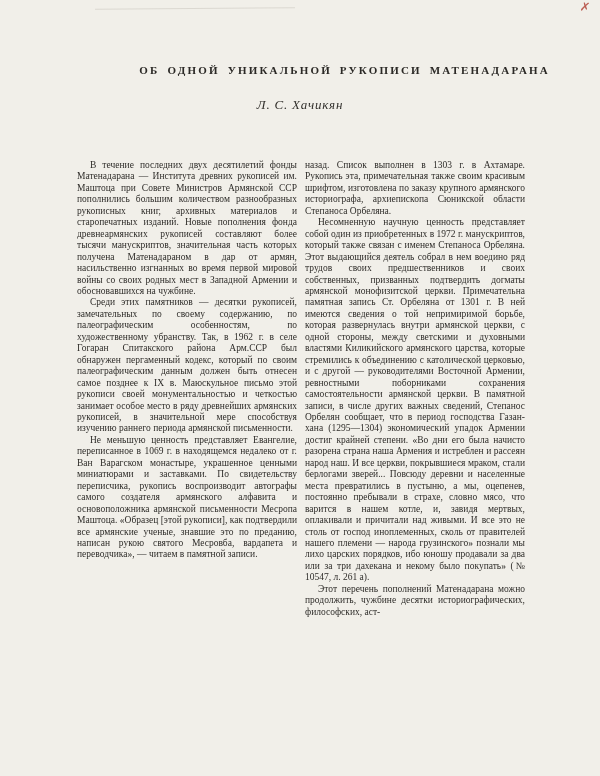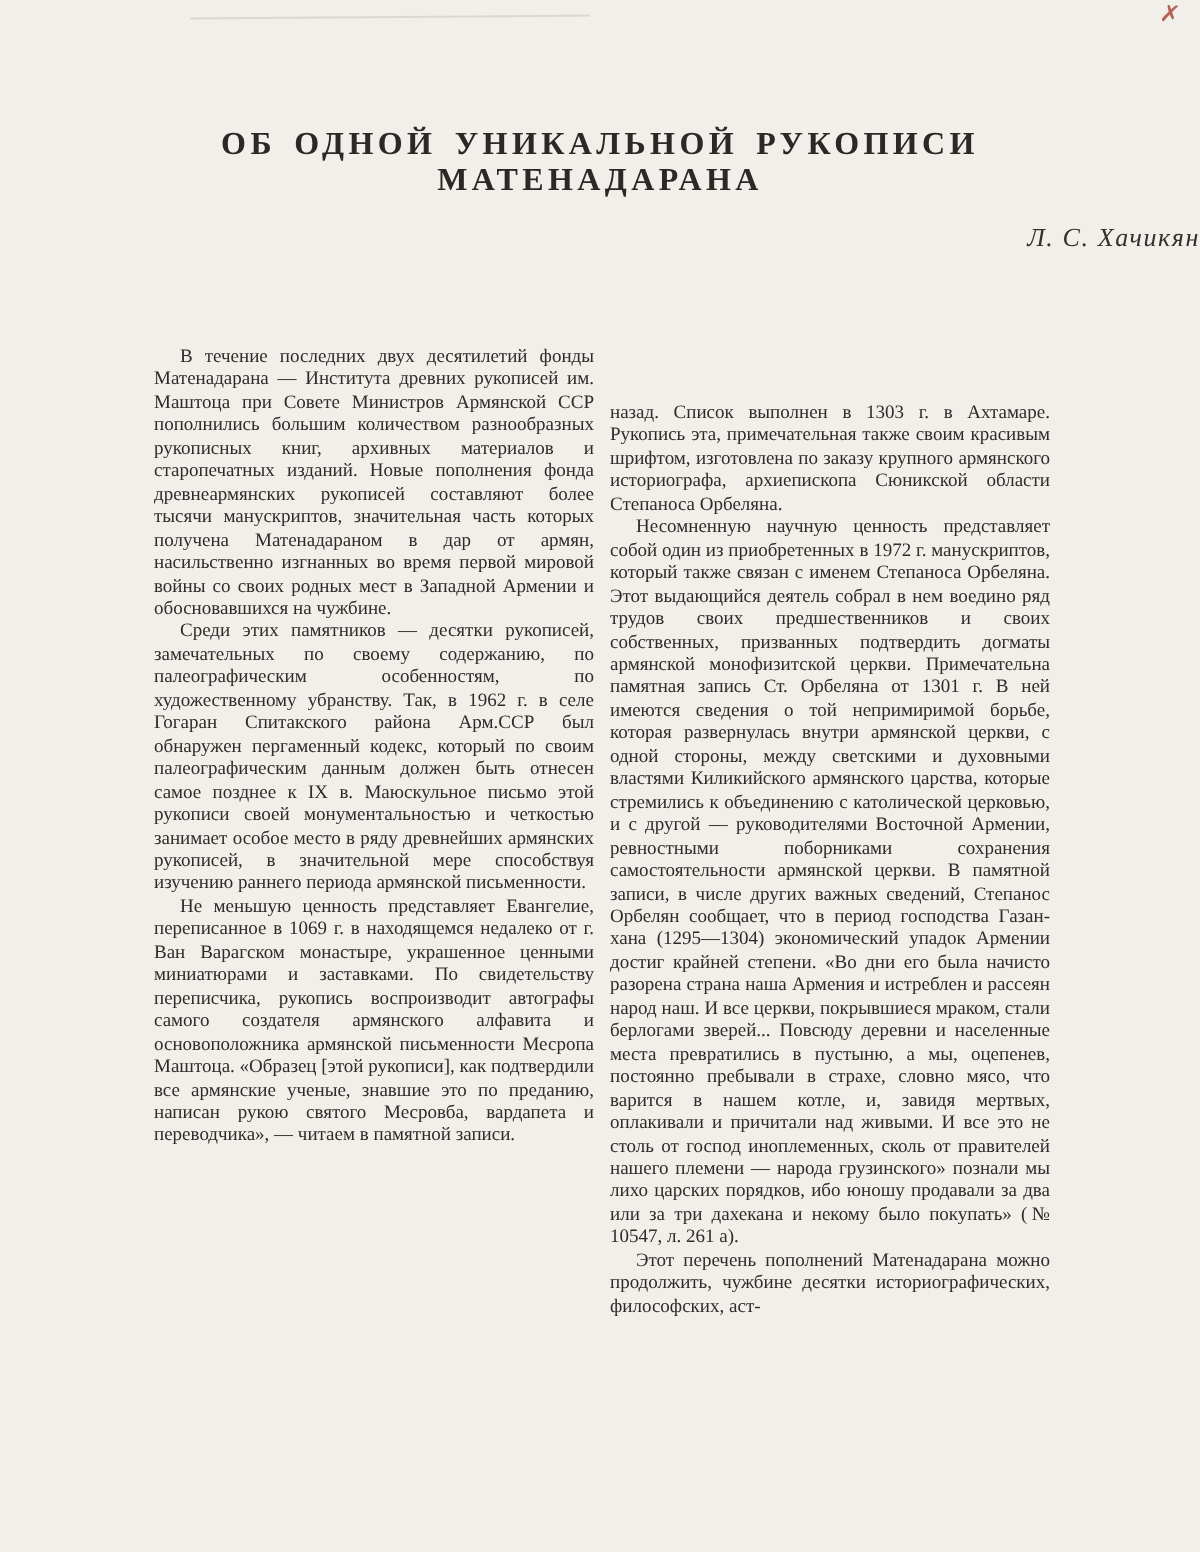--- a/index.html
+++ b/index.html
@@ -32,34 +32,34 @@
     position: absolute;
     top: 0px;
     right: 10px;
     color: #b3473b;
     font-size: 12px;
     opacity: 0.85;
     transform: rotate(8deg);
     font-family: "DejaVu Sans", sans-serif;
   }
   .title {
-    font-size: 16px;
+    font-size: 11px;
     font-weight: bold;
     letter-spacing: 2.2px;
     word-spacing: 3px;
-    text-align: center;
+    text-align: right;
     margin: 64px 50px 0 50px;
     color: #2b2926;
   }
   .author {
-    text-align: right;
+    text-align: center;
     font-style: italic;
     font-size: 13px;
     letter-spacing: 0.8px;
-    margin-top: 11px;
+    margin-top: 21px;
     color: #33312d;
   }
   .columns {
     display: flex;
     gap: 8px;
     margin: 47px 75px 0 77px;
   }
   .col {
     flex: 1;
     min-width: 0;
@@ -68,21 +68,20 @@
     line-height: 11.45px;
     hyphens: auto;
     -webkit-hyphens: auto;
   }
   .col p {
     margin: 0;
     text-indent: 13px;
   }
   .col p.continuation {
     text-indent: 0;
-    margin-top: 28px;
   }
 </style>
 </head>
 <body>
 
 <div class="page">
 
   <div class="scan-line"></div>
   <div class="pen-mark">✗</div>
 

